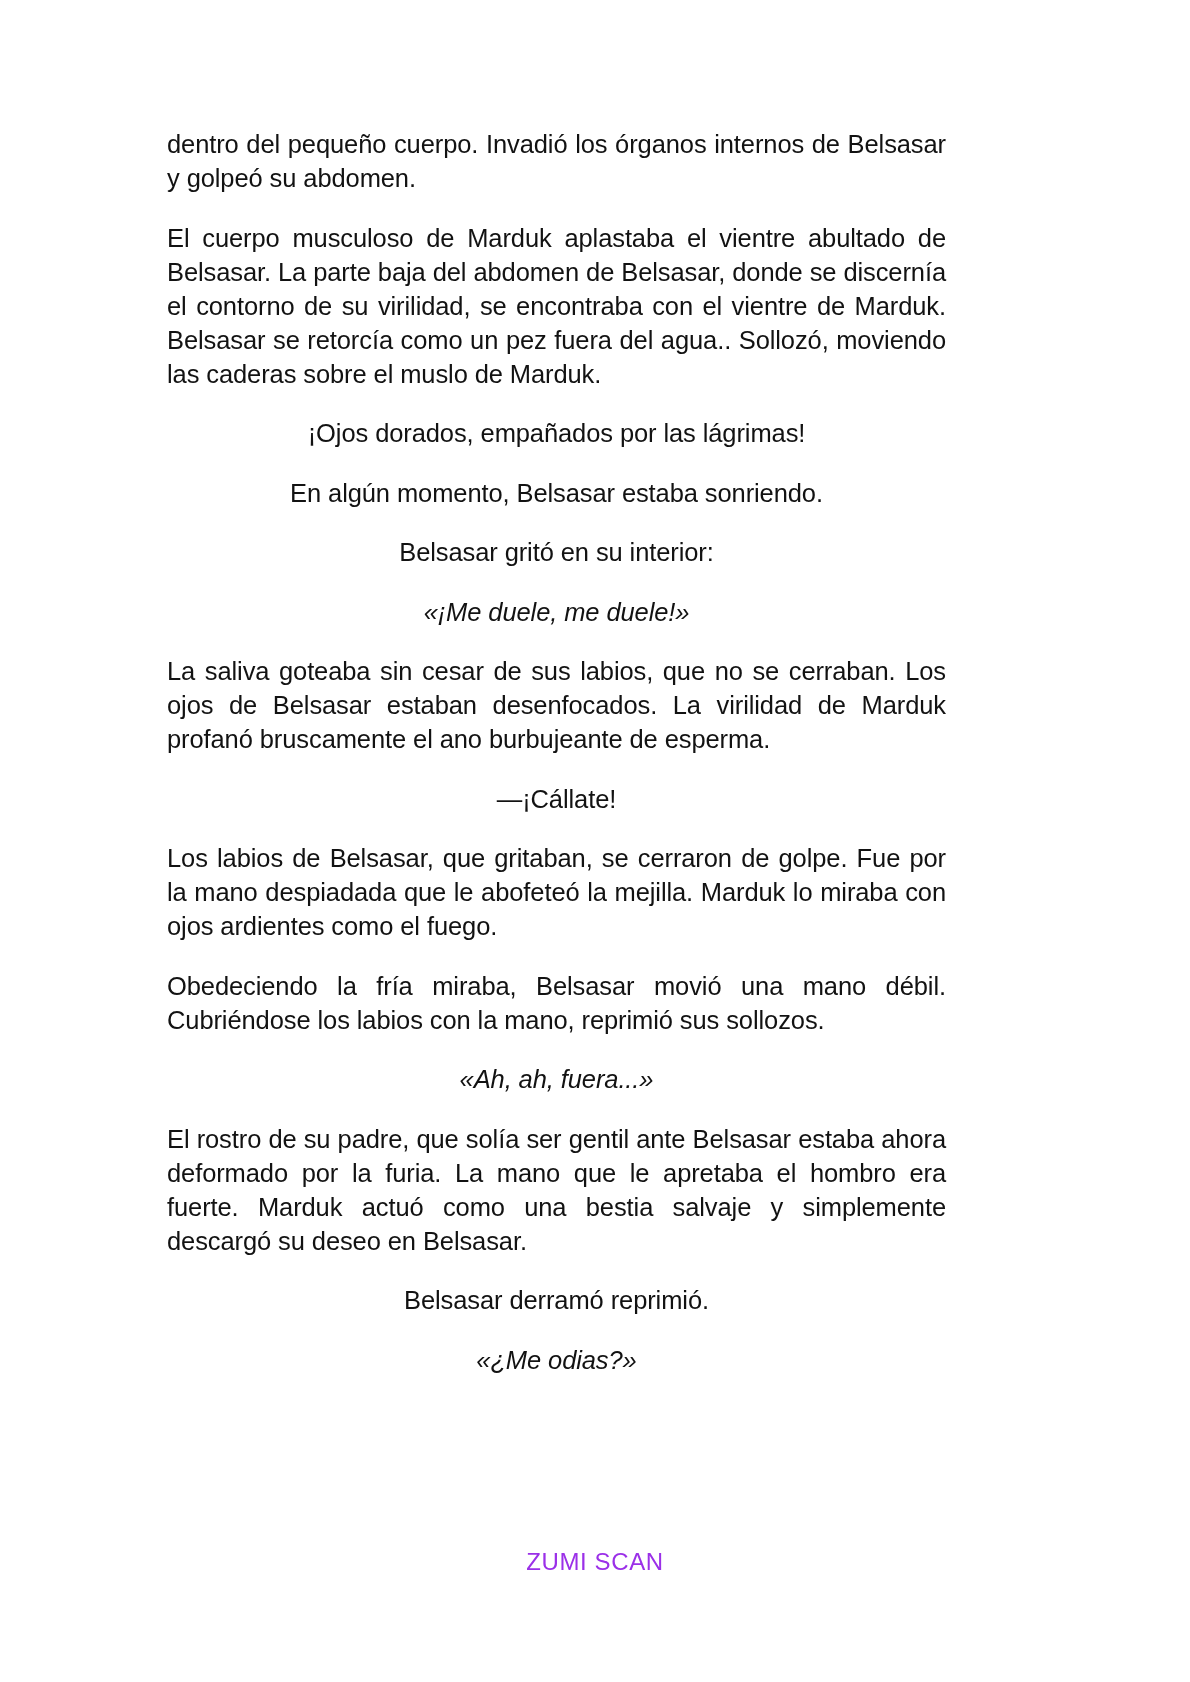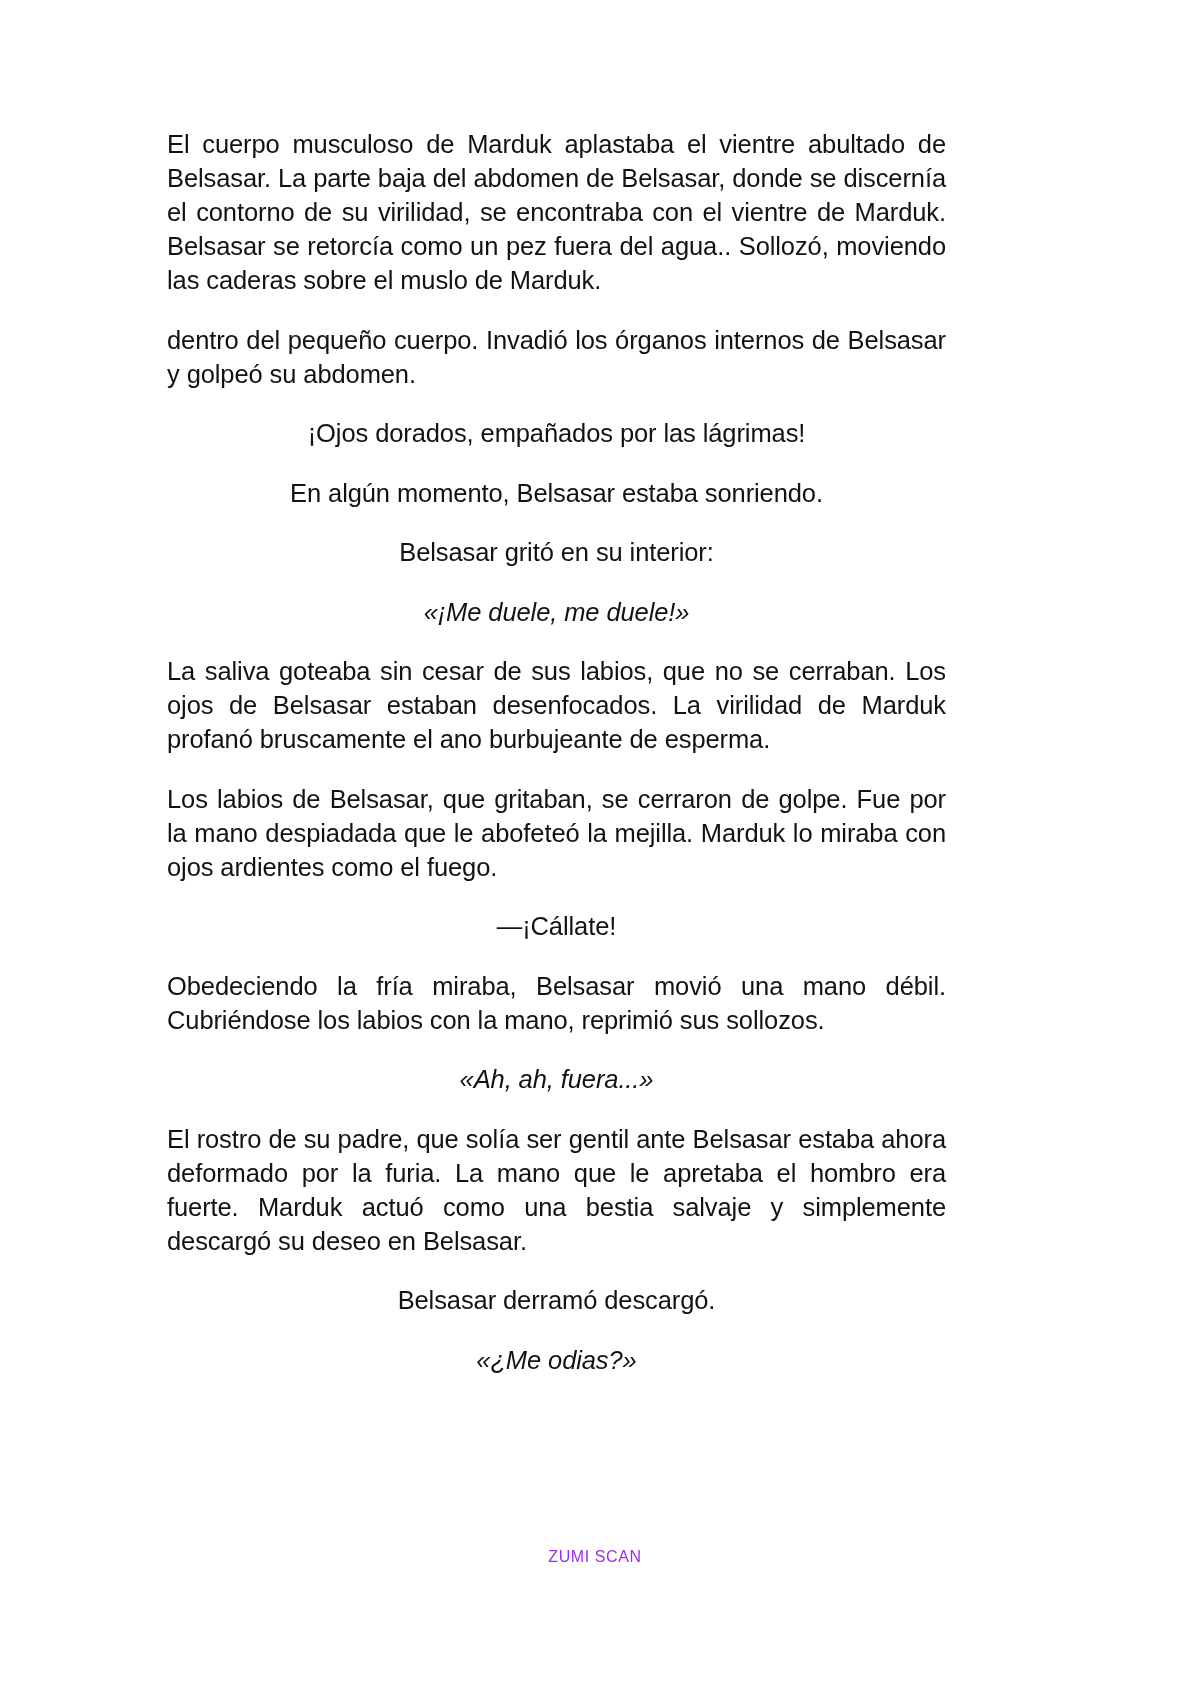--- a/index.html
+++ b/index.html
@@ -58,60 +58,60 @@
     text-align: center;
   }
 
   #watermark {
     position: absolute;
     left: 0;
     top: 1548px;
     width: 1190px;
     text-align: center;
     font-family: "Liberation Sans", "DejaVu Sans", sans-serif;
-    font-size: 16px;
+    font-size: 24px;
     letter-spacing: 0.6px;
     color: #9B30E8;
     user-select: none;
   }
 </style>
 </head>
 <body>
 
 <div id="page">
 
   <div id="text-column">
 
+    <p class="para">dentro del pequeño cuerpo. Invadió los órganos internos de Belsasar y golpeó su abdomen.</p>
+
     <p class="para">El cuerpo musculoso de Marduk aplastaba el vientre abultado de Belsasar. La parte baja del abdomen de Belsasar, donde se discernía el contorno de su virilidad, se encontraba con el vientre de Marduk. Belsasar se retorcía como un pez fuera del agua.. Sollozó, moviendo las caderas sobre el muslo de Marduk.</p>
-
-    <p class="para">dentro del pequeño cuerpo. Invadió los órganos internos de Belsasar y golpeó su abdomen.</p>
 
     <p class="para short">¡Ojos dorados, empañados por las lágrimas!</p>
 
 
     <p class="para short">En algún momento, Belsasar estaba sonriendo.</p>
 
 
     <p class="para short">Belsasar gritó en su interior:</p>
 
     <p class="para short italic">«¡Me duele, me duele!»</p>
 
     <p class="para">La saliva goteaba sin cesar de sus labios, que no se cerraban. Los ojos de Belsasar estaban desenfocados. La virilidad de Marduk profanó bruscamente el ano burbujeante de esperma.</p>
 
+    <p class="para short">—¡Cállate!</p>
+
     <p class="para">Los labios de Belsasar, que gritaban, se cerraron de golpe. Fue por la mano despiadada que le abofeteó la mejilla. Marduk lo miraba con ojos ardientes como el fuego.</p>
-
-    <p class="para short">—¡Cállate!</p>
 
     <p class="para">Obedeciendo la fría miraba, Belsasar movió una mano débil. Cubriéndose los labios con la mano, reprimió sus sollozos.</p>
 
     <p class="para short italic">«Ah, ah, fuera...»</p>
 
     <p class="para">El rostro de su padre, que solía ser gentil ante Belsasar estaba ahora deformado por la furia. La mano que le apretaba el hombro era fuerte. Marduk actuó como una bestia salvaje y simplemente descargó su deseo en Belsasar.</p>
 
-    <p class="para short">Belsasar derramó descargó.</p>
+    <p class="para short">Belsasar derramó reprimió.</p>
 
     <p class="para short italic">«¿Me odias?»</p>
 
   </div>
 
   <div id="watermark">ZUMI SCAN</div>
 
 </div>
 
 </body></html>

